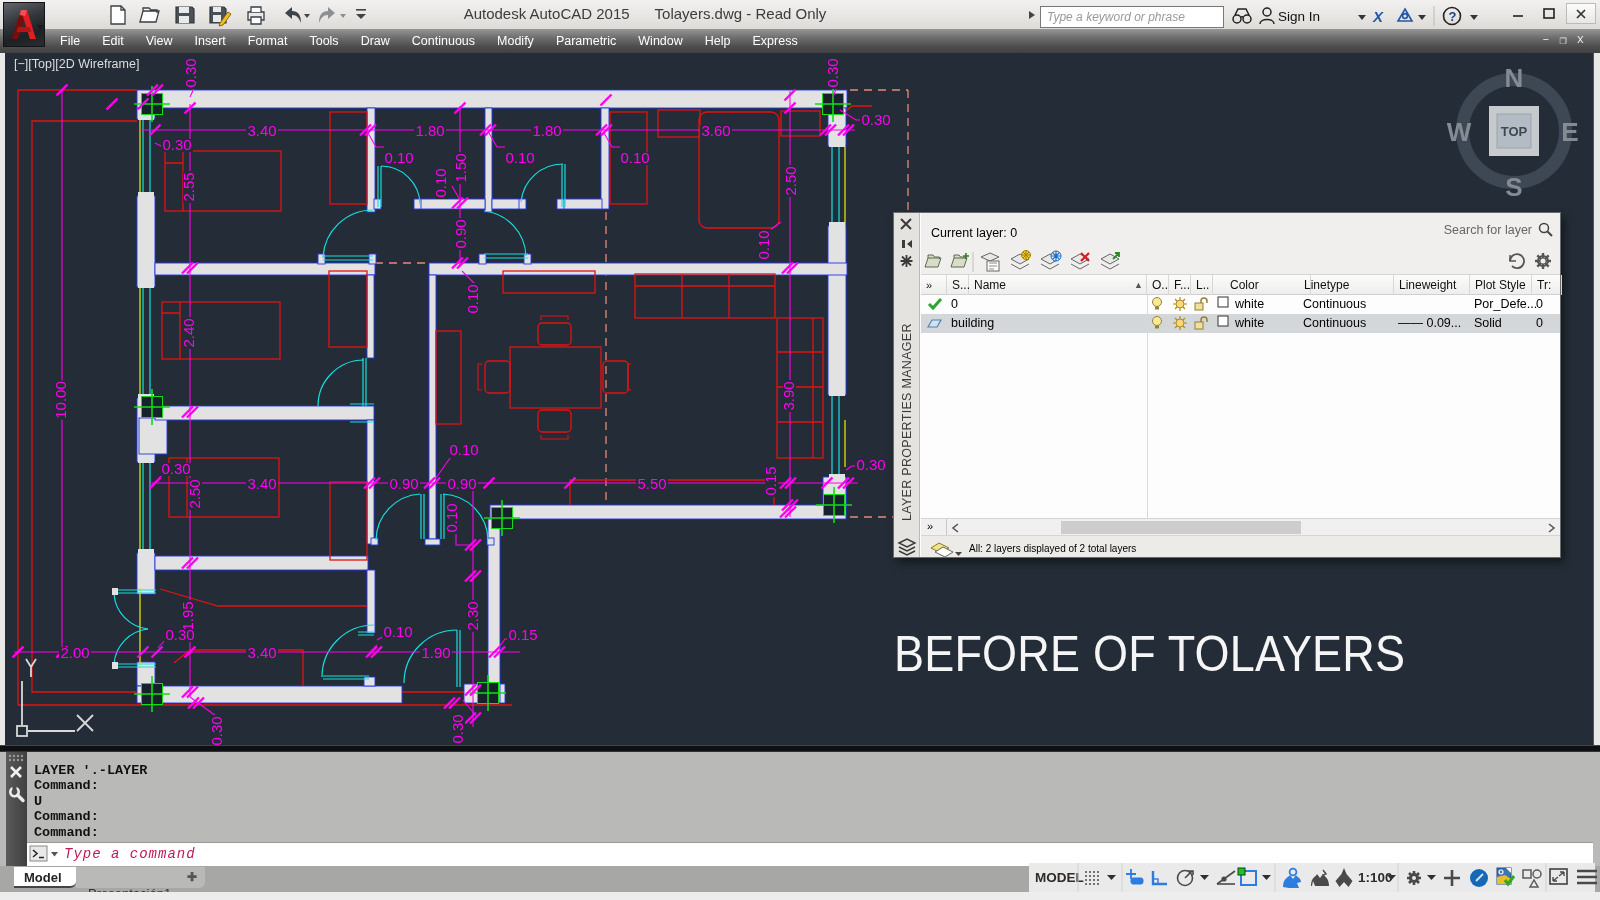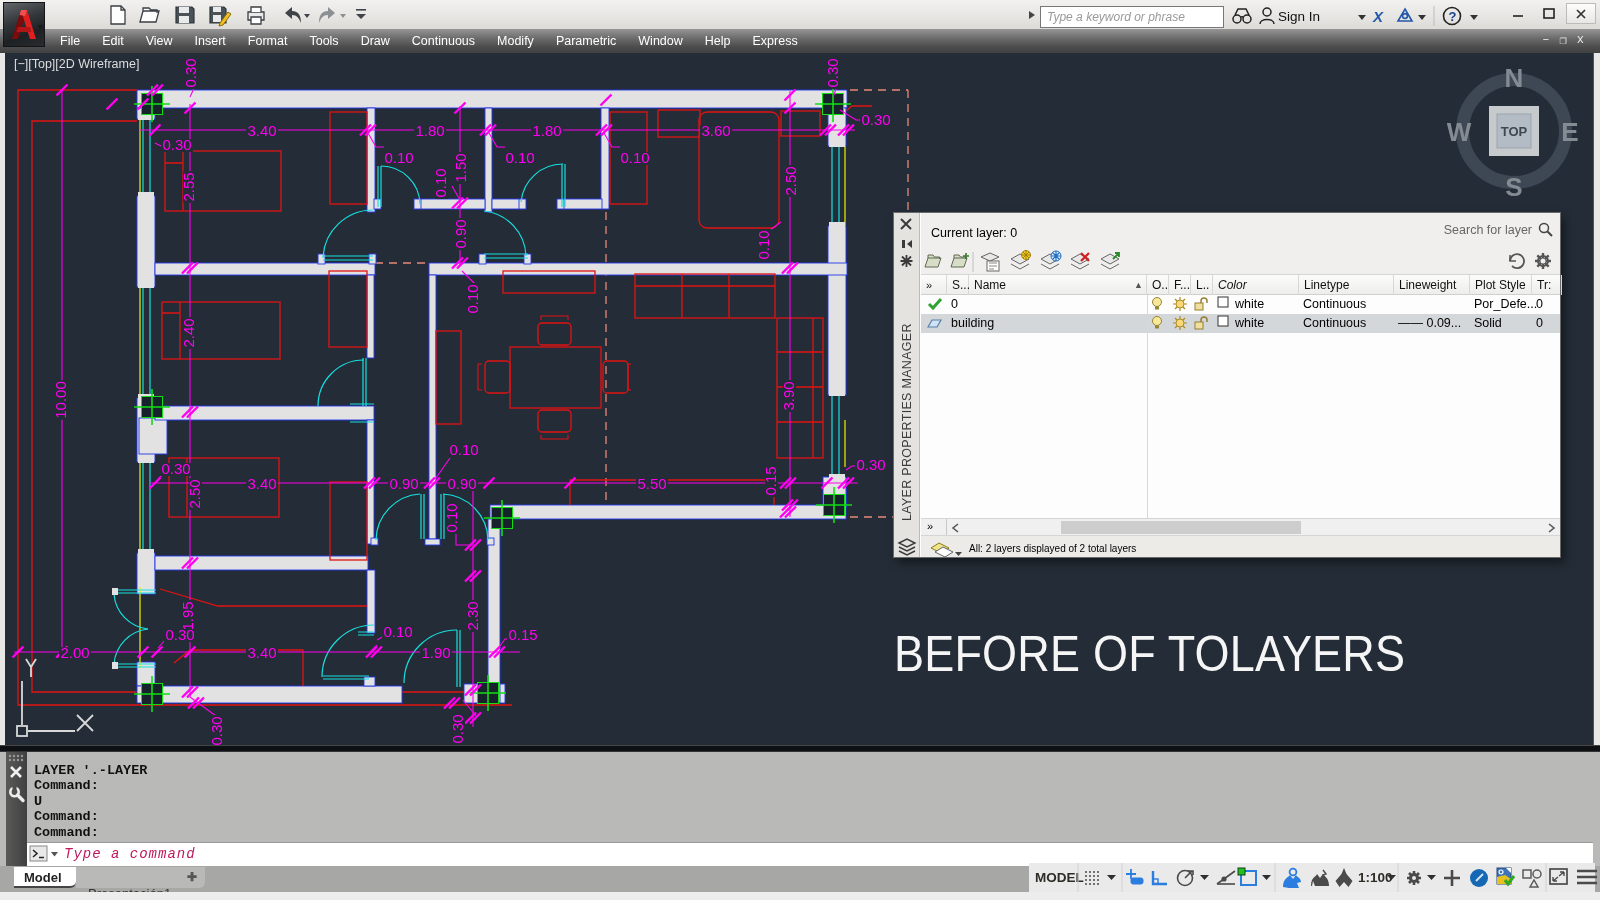--- a/index.html
+++ b/index.html
@@ -132,20 +132,21 @@
           <path d="M19 10 L12 4 V8 c-7 0 -9 5 -9 12 2 -5 4 -8 9 -8 v4 z" fill="#8c9094"></path>
           <path d="M24 14 l6 0 -3 4 z" fill="#8c9094" transform="translate(0,-3)"></path>
         </g>
 
       <g transform="translate(246,0)">
           <rect x="2" y="6" width="10" height="1.6" fill="#3f444a"></rect>
           <path d="M2 11 l10 0 -5 5 z" fill="#3f444a"></path>
         </g>
     </svg>
   </div>
+  <div id="title-text">Autodesk AutoCAD 2015&nbsp;&nbsp;&nbsp;&nbsp;&nbsp;&nbsp;Tolayers.dwg - Read Only</div>
   <div id="srch-arrow"></div>
   <div id="searchbox">Type a keyword or phrase</div>
   <div id="tb-icons">
     <svg width="360" height="24" viewBox="0 0 360 24">
 
       <g fill="none" stroke="#222" stroke-width="1.5">
           <circle cx="7" cy="15" r="4"></circle>
           <circle cx="17" cy="15" r="4"></circle>
           <path d="M5 11 L8 5 h8 l3 6 M11 13 a2 2 0 0 1 2 0"></path>
         </g>
@@ -612,21 +613,21 @@
         </svg>
       </div>
       <div id="lpm-table">
         <div id="lpm-hrow">
           <div class="hc" style="left:0; width:26px;"><span style="font-size:11px;">»</span></div>
           <div class="hc" style="left:26px; width:22px;">S...</div>
           <div class="hc" style="left:48px; width:178px;">Name<span style="position:absolute; left:165px; top:5px; font-size:9px; color:#555;">▲</span></div>
           <div class="hc" style="left:226px; width:22px;">O..</div>
           <div class="hc" style="left:248px; width:22px;">F...</div>
           <div class="hc" style="left:270px; width:22px;">L..</div>
-          <div class="hc" style="left:292px; width:86px;font-style:italic;">Color</div>
+          <div class="hc" style="left:304px; width:86px;">Color</div>
           <div class="hc" style="left:378px; width:95px;">Linetype</div>
           <div class="hc" style="left:473px; width:76px;">Lineweight</div>
           <div class="hc" style="left:549px; width:62px;">Plot Style</div>
           <div class="hc" style="left:611px; width:30px;">Tr:</div>
         </div>
         <div class="lrow" style="top:20px; background:#fdfdfd;">
           <svg class="ric" style="left:6px;" width="16" height="16">
               <path d="M2 8 l4 4 L14 3" fill="none" stroke="#2fa32f" stroke-width="3"></path>
             </svg>
           <span style="position:absolute; left:30px; top:2px;">0</span>

